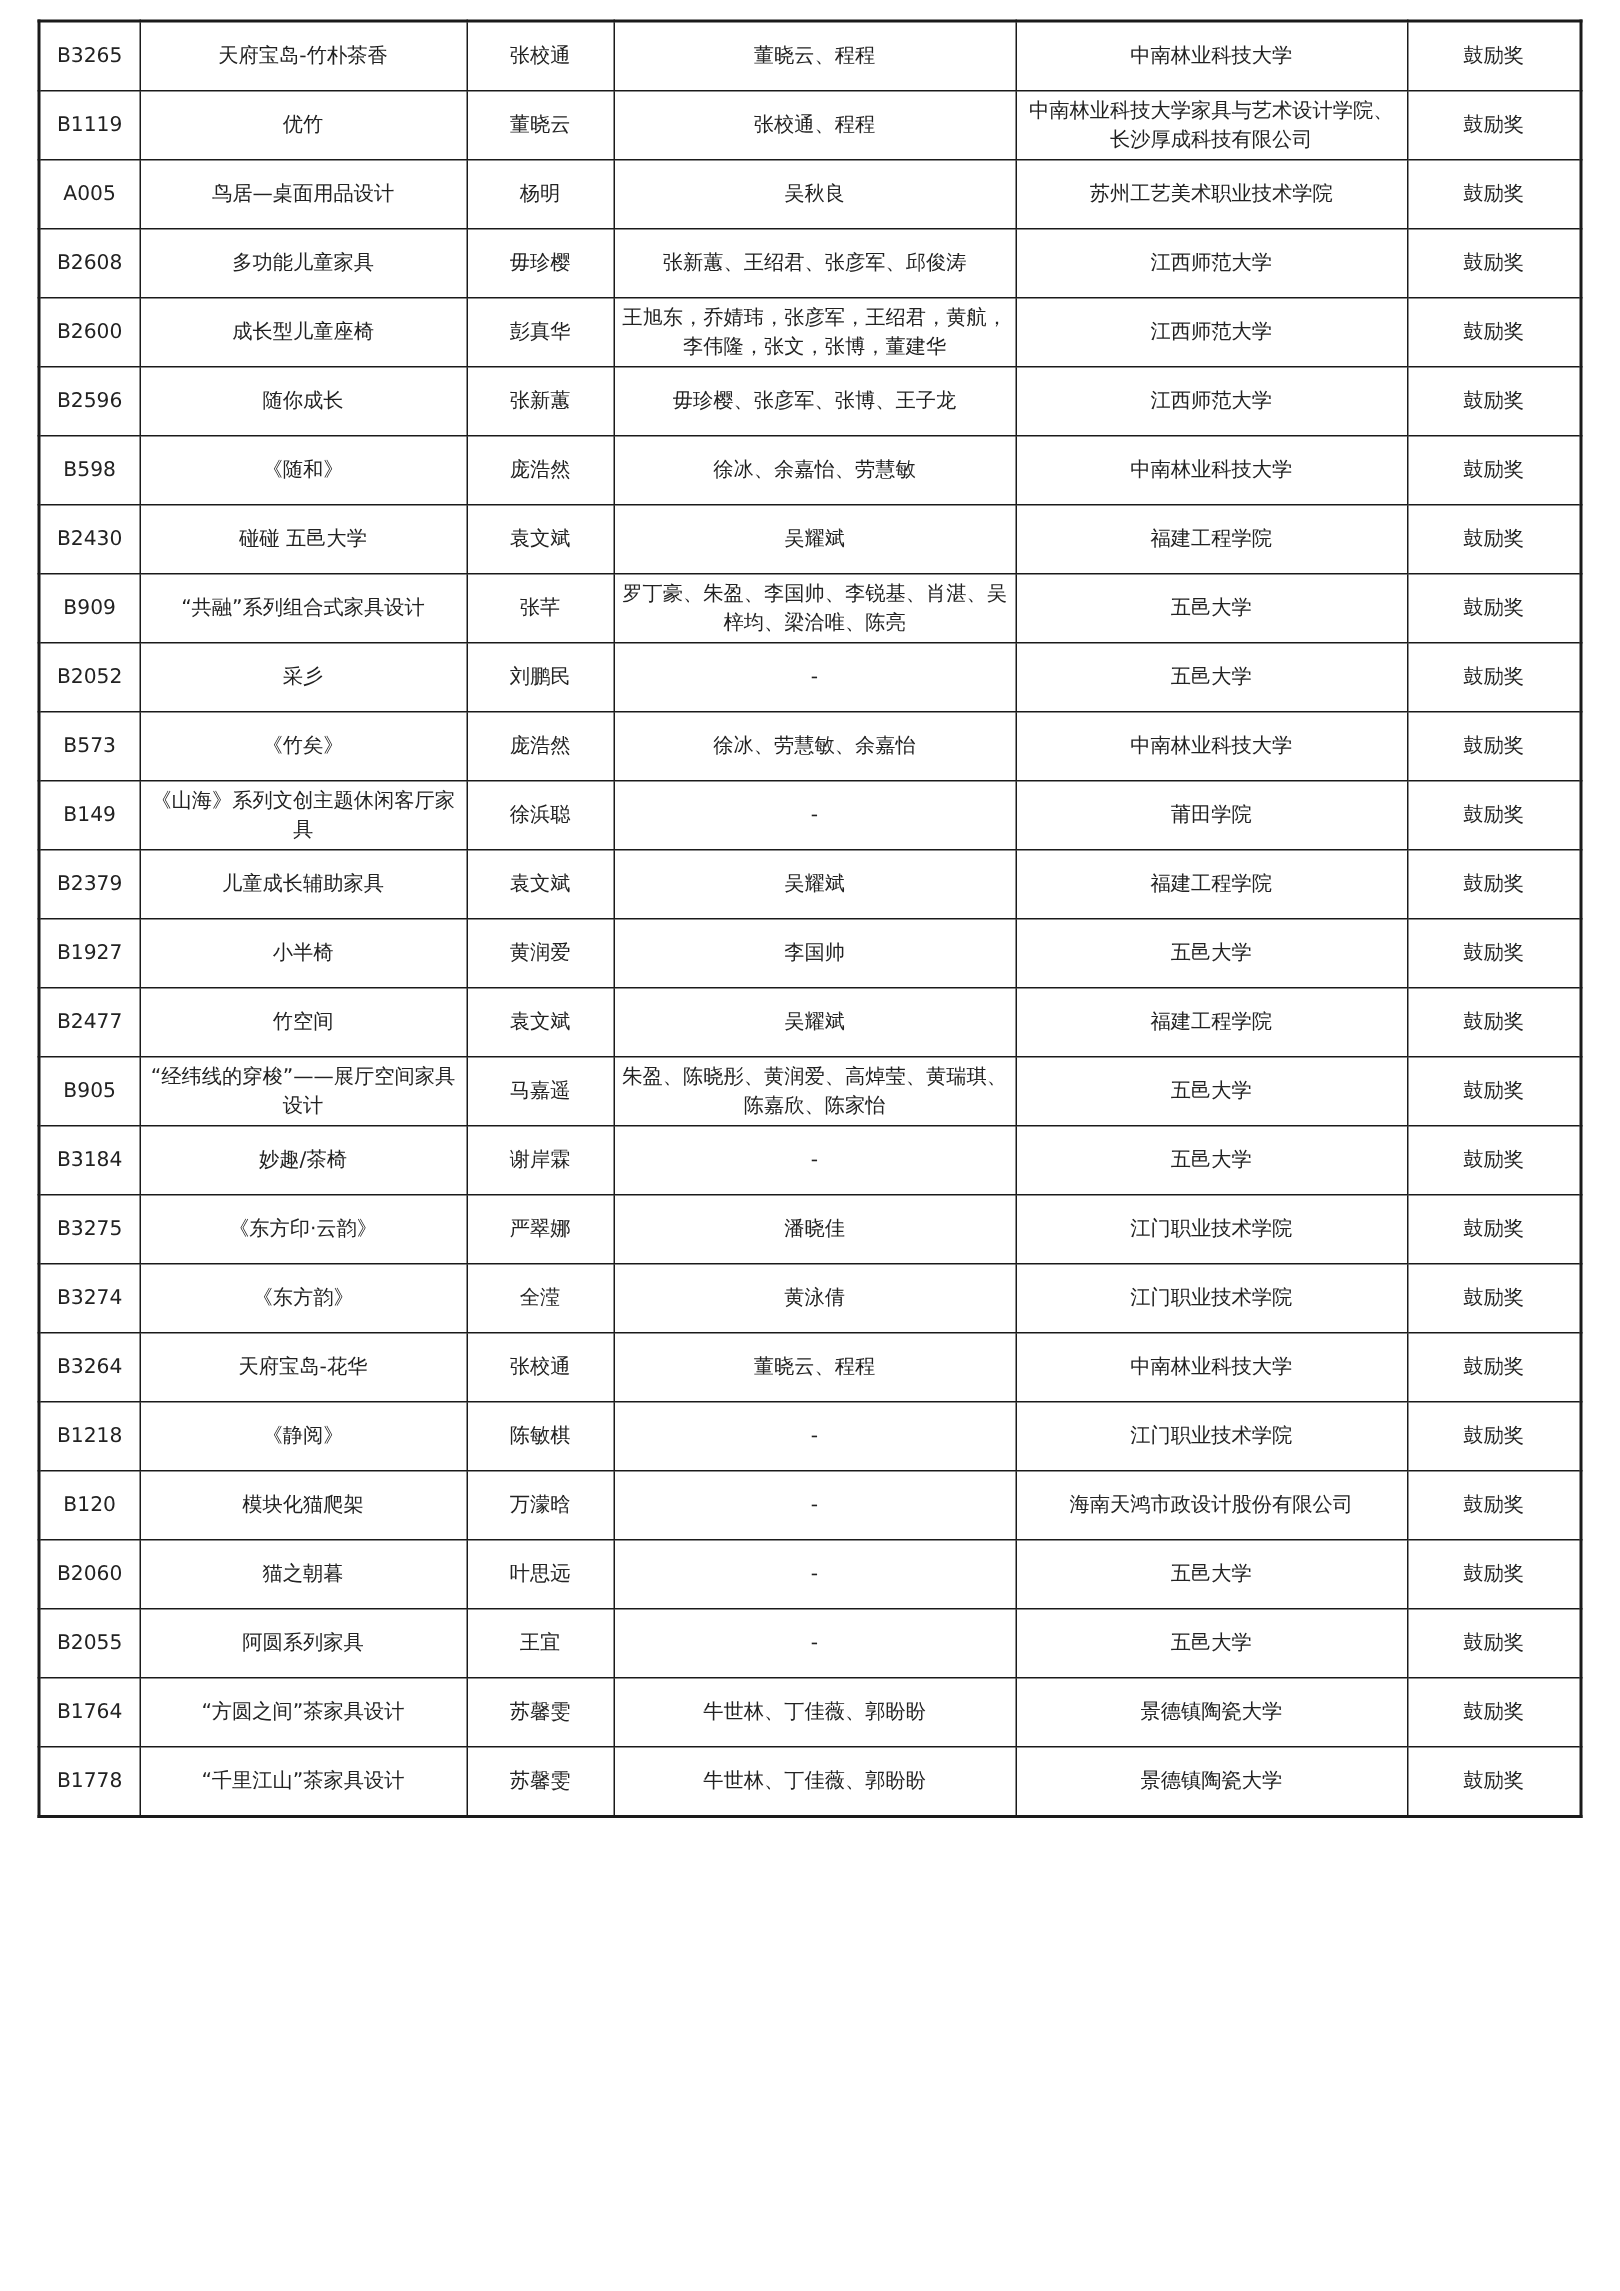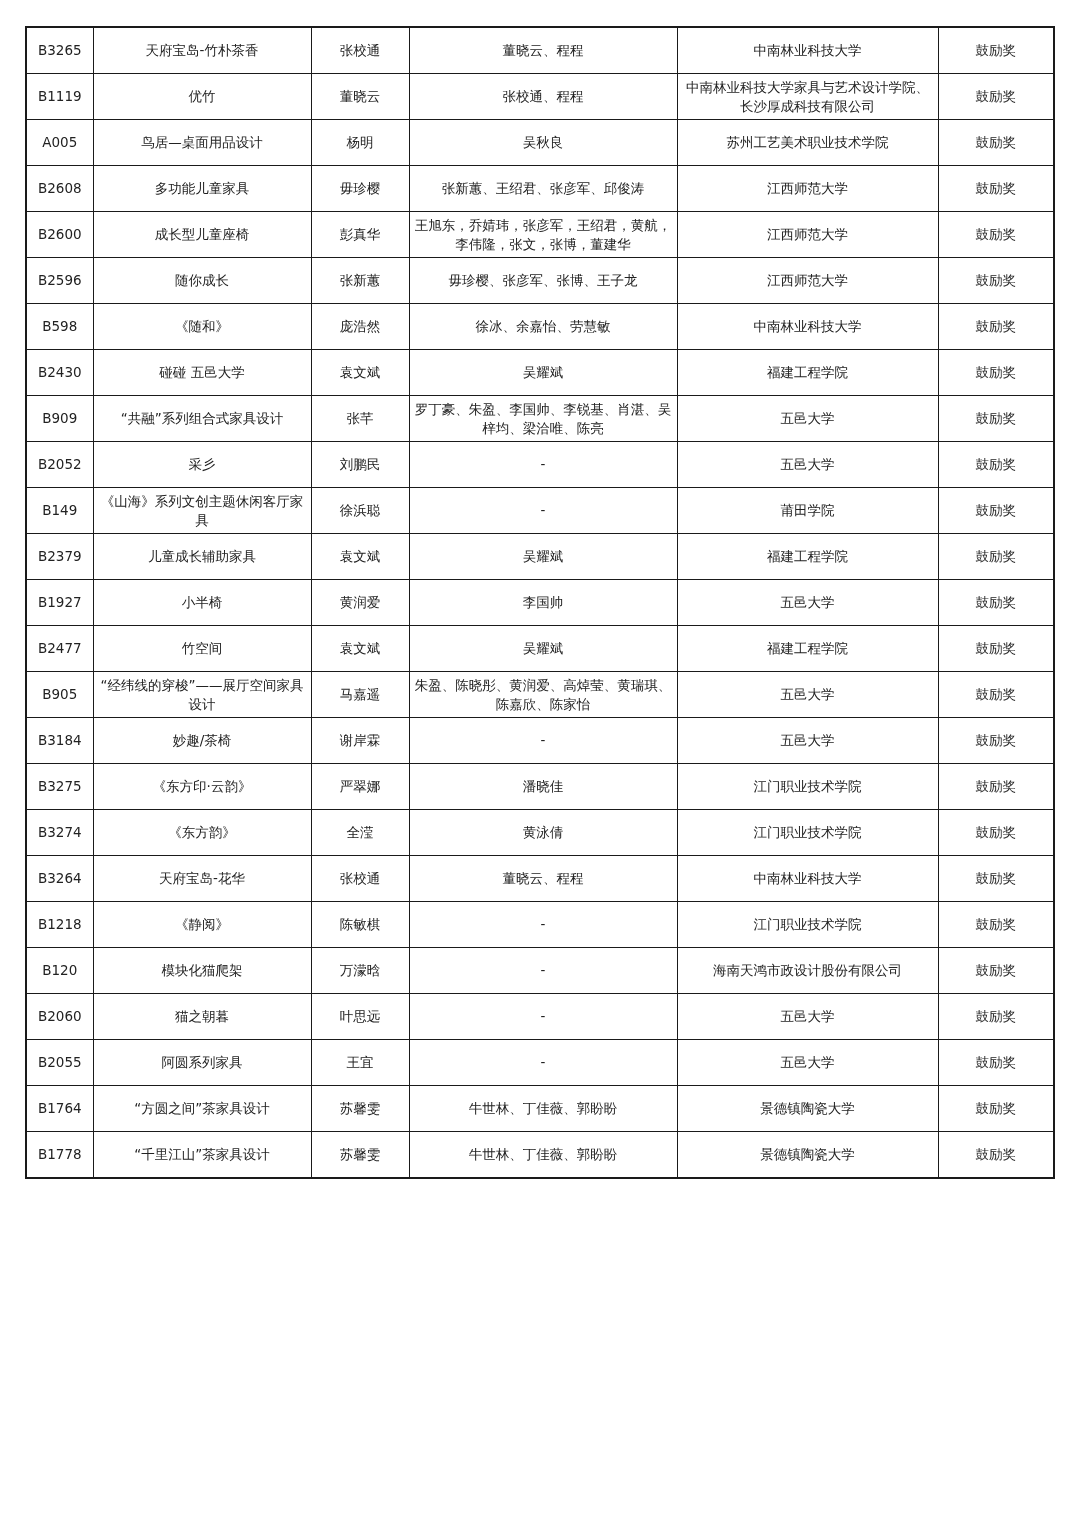--- a/index.html
+++ b/index.html
@@ -1,19 +1,19 @@
 <!DOCTYPE html>
 <html><head>
 <meta charset="utf-8">
 <style>
   html, body { margin: 0; padding: 0; background: #ffffff; }
   body { width: 1080px; height: 1527px; position: relative; overflow: hidden;
          font-family: "DejaVu Sans", "Liberation Sans", sans-serif; color: #222; }
   table.awards {
-    position: absolute; left: 25px; top: 26px;
+    position: absolute; left: 25px; top: 13px;
     width: 1028px; border-collapse: collapse; table-layout: fixed;
     border: 2px solid #1a1a1a;
     padding-left: 21px;
   }
   table.awards td {
     border: 1.5px solid #1a1a1a;
     height: 45px; padding: 0 3px;
     text-align: center; vertical-align: middle;
     font-size: 13.5px; line-height: 19px;
     word-break: break-all;
@@ -112,20 +112,28 @@
       </tr>
       <tr>
         <td>B2052</td>
         <td>采彡</td>
         <td>刘鹏民</td>
         <td>-</td>
         <td>五邑大学</td>
         <td>鼓励奖</td>
       </tr>
       <tr>
+        <td>B573</td>
+        <td>《竹矣》</td>
+        <td>庞浩然</td>
+        <td>徐冰、劳慧敏、余嘉怡</td>
+        <td>中南林业科技大学</td>
+        <td>鼓励奖</td>
+      </tr>
+      <tr>
         <td>B149</td>
         <td>《山海》系列文创主题休闲客厅家具</td>
         <td>徐浜聪</td>
         <td>-</td>
         <td>莆田学院</td>
         <td>鼓励奖</td>
       </tr>
       <tr>
         <td>B2379</td>
         <td>儿童成长辅助家具</td>

